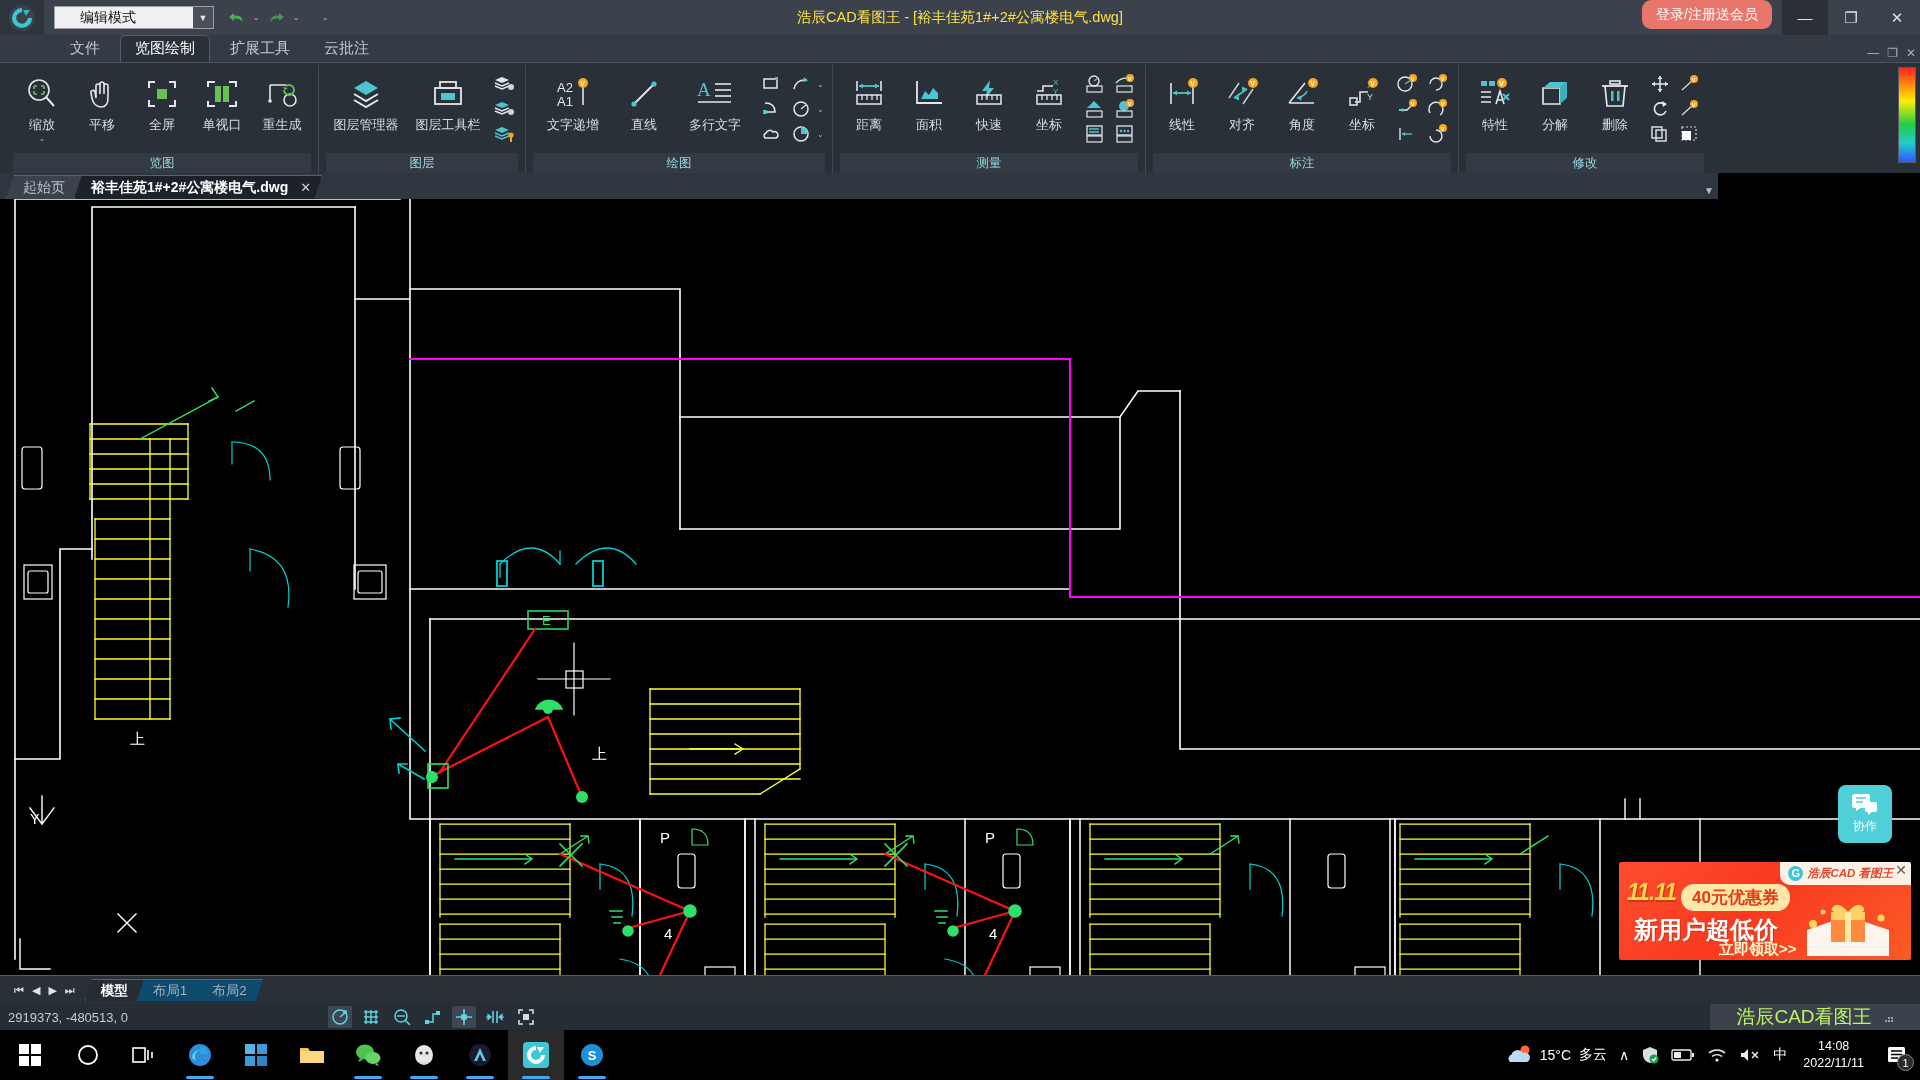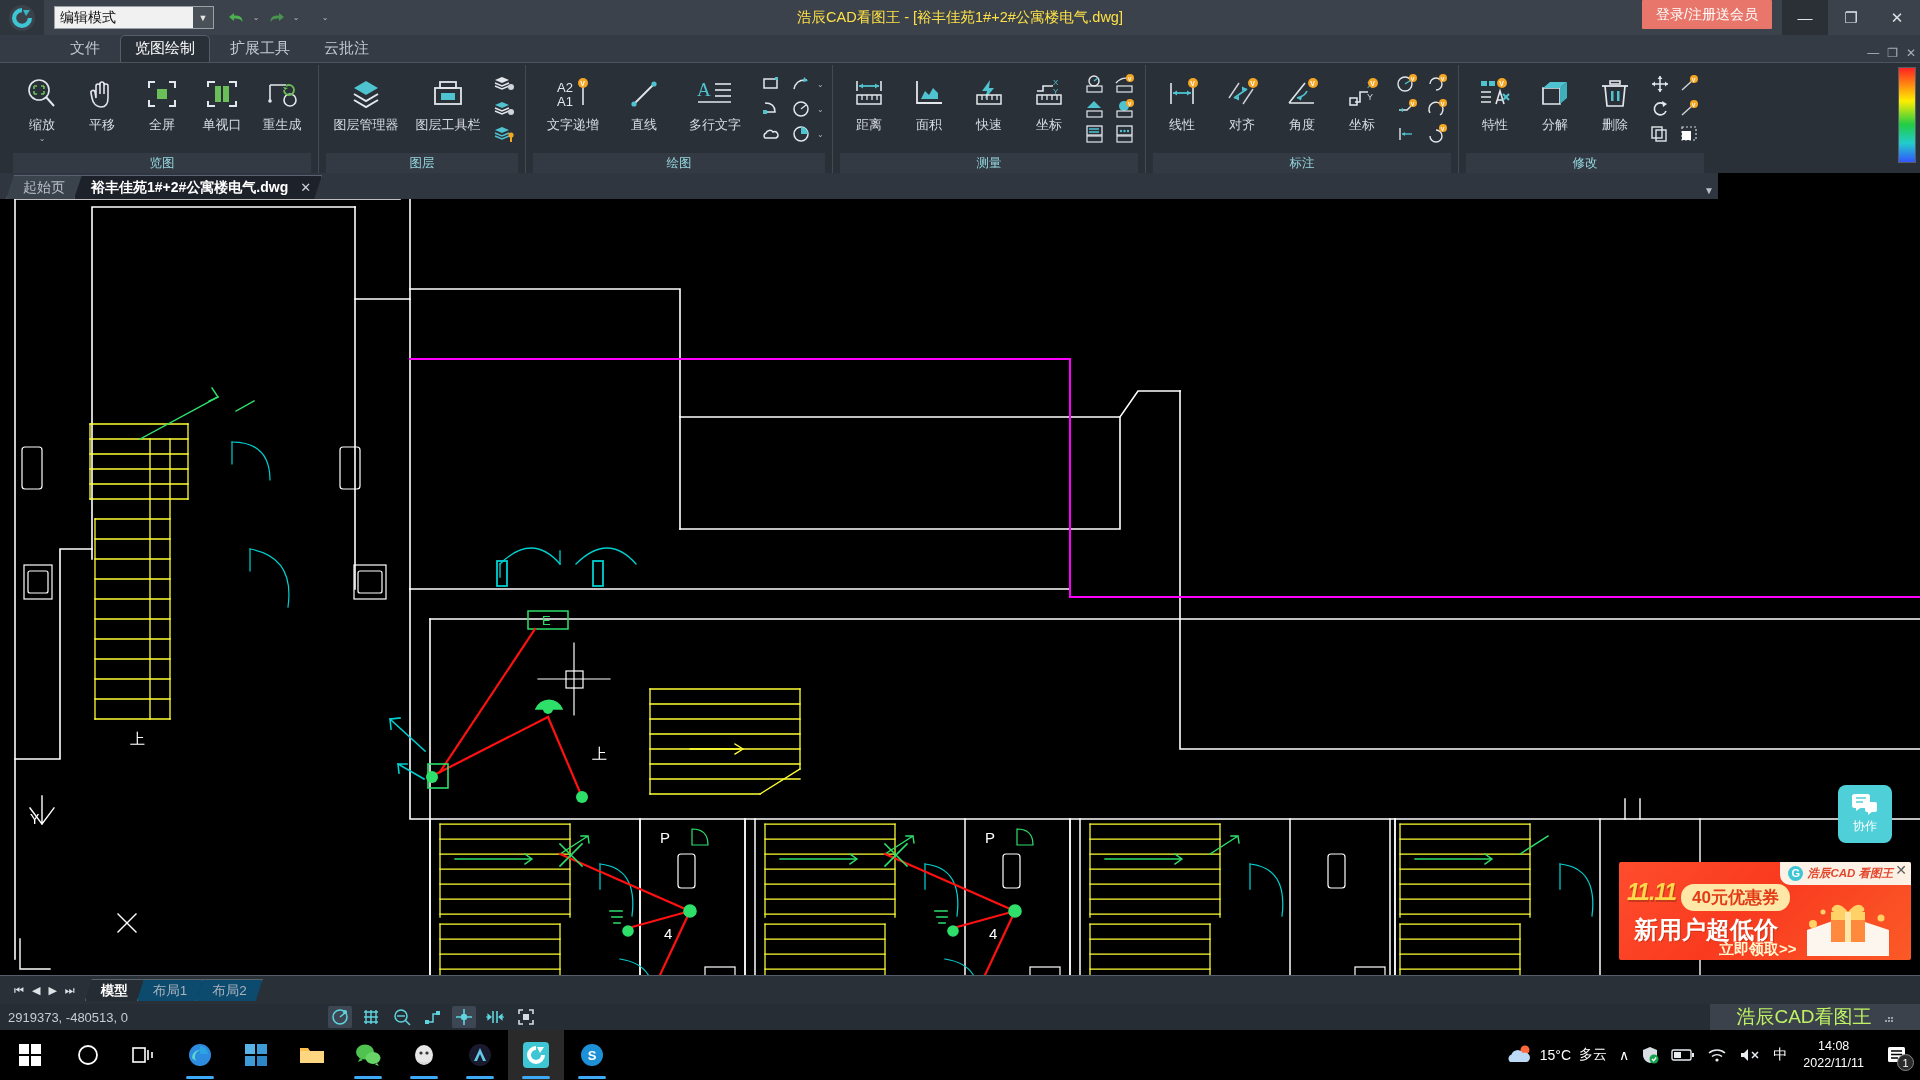--- a/index.html
+++ b/index.html
@@ -22,21 +22,21 @@
     display: flex; align-items: center; justify-content: center;
   }
   .logo-glyph {
     width: 26px; height: 26px; border-radius: 50%;
     background: #3b424b;
     display: flex; align-items: center; justify-content: center;
   }
   .mode-select {
     margin-left: 10px; width: 160px; height: 23px;
     background: #f1f1f1; border: 1px solid #9aa0a6;
-    display: flex; align-items: center; position: relative;
+    display: flex; align-items: center; position: relative; padding-left: 20px;
   }
   .mode-select .val {
     font-size: 14px; color: #111; padding-left: 5px;
     white-space: nowrap; overflow: hidden;
   }
   .mode-select .arrow {
     position: absolute; right: 0; top: 0; width: 20px; height: 21px;
     background: #4a5159; color: #e6e6e6; font-size: 9px;
     display: flex; align-items: center; justify-content: center;
   }
@@ -48,21 +48,21 @@
   .qat-mini { color: #b8bec6; font-size: 8px; width: 14px; text-align: center; }
   .title-text {
     position: absolute; left: 0; right: 0; text-align: center;
     font-size: 14.5px; color: #fde047; pointer-events: none;
     white-space: nowrap;
   }
   .login-btn {
     position: absolute; right: 148px; top: 0; height: 29px;
     background: #e8766a; color: #fff; font-size: 14px;
     padding: 0 14px; display: flex; align-items: center;
-    border-radius: 1px;
+    border-radius: 9px;
     margin-left: 43px;
   }
   .wincontrols { position: absolute; right: 0; top: 0; display: flex; height: 35px; }
   .wc {
     width: 46px; height: 35px; display: flex; align-items: center;
     justify-content: center; color: #dfe3e8; font-size: 15px;
   }
   .wc.dark { background: #2b3037; }
 
   

